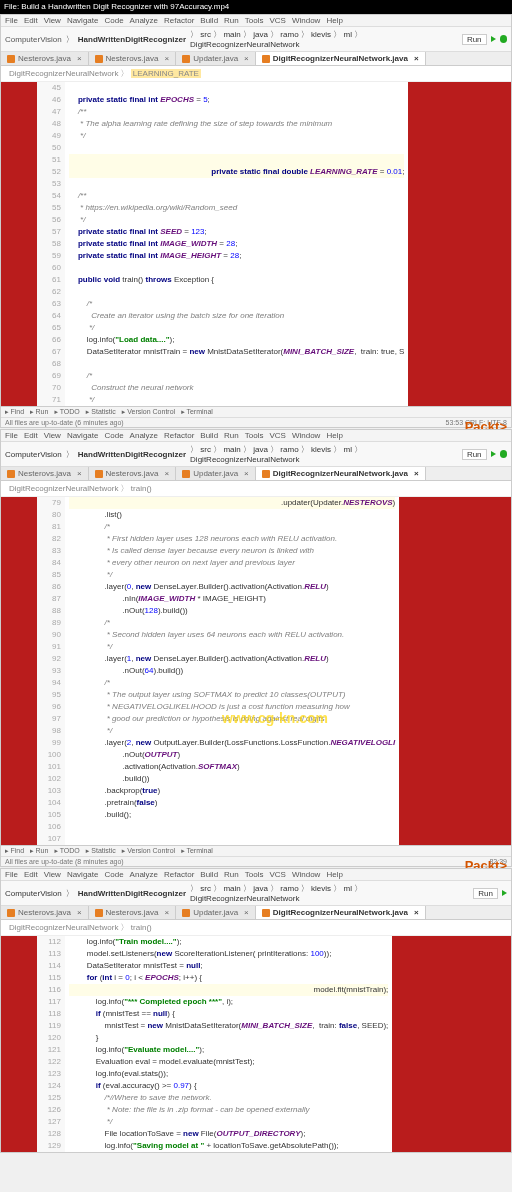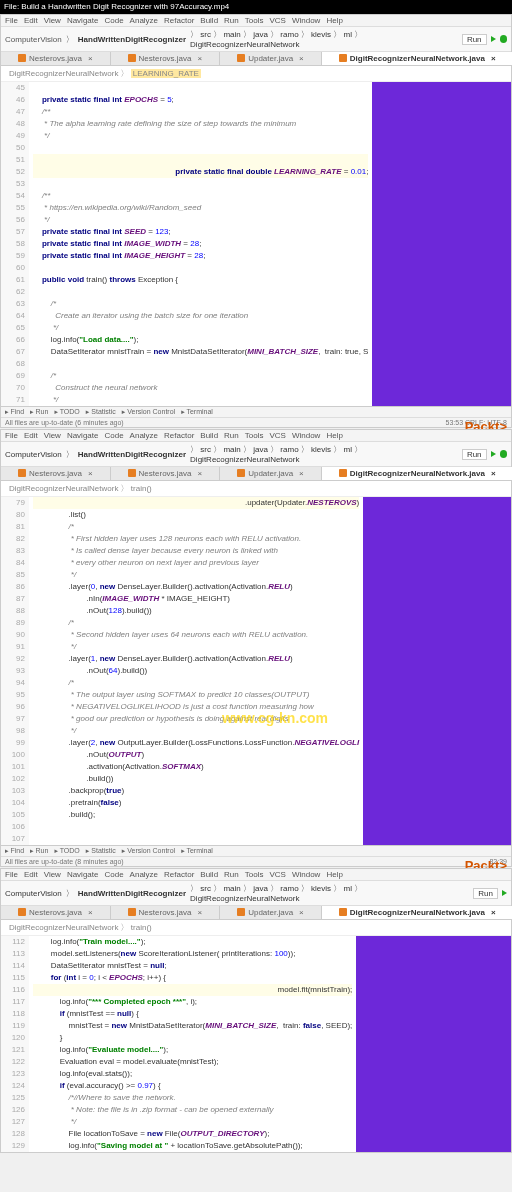--- a/index.html
+++ b/index.html
@@ -1,28 +1,28 @@
 <!DOCTYPE html>
 <html><head>
 <meta charset="utf-8">
 <style>
 * { margin: 0; padding: 0; box-sizing: border-box; font-family: 'Segoe UI', Tahoma, sans-serif; }
 body { background: #f0f0f0; width: 512px; font-size: 9px; color: #333; }
 .header-info { background: #000; color: #fff; padding: 2px 4px; font-size: 8px; line-height: 1.3; }
-.panel { background: #6d28d9; border: 1px solid #ccc; margin-bottom: 1px; }
+.panel { background: #b91c1c; border: 1px solid #ccc; margin-bottom: 1px; }
 .menubar { background: #f4f4f4; border-bottom: 1px solid #ddd; padding: 1px 4px; display: flex; gap: 6px; font-size: 8px; color: #555; }
 .menubar span { cursor: pointer; }
 .toolbar { background: #f8f8f8; border-bottom: 1px solid #ddd; padding: 2px 4px; display: flex; align-items: center; gap: 4px; font-size: 8px; }
 .tabs { background: #eee; border-bottom: 1px solid #ccc; display: flex; font-size: 8px; }
-.tab { padding: 2px 17px; border-right: 1px solid #ccc; background: #e8e8e8; color: #666; display: flex; align-items: flex-start; gap: 3px; }
+.tab { padding: 2px 6px; border-right: 1px solid #ccc; background: #e8e8e8; color: #666; display: flex; align-items: flex-end; gap: 3px; }
 .tab.active { background: #fff; color: #333; font-weight: bold; }
 .tab-icon { width: 8px; height: 8px; background: #e67e22; border-radius: 1px; }
 .breadcrumb { background: #fff; border-bottom: 1px solid #eee; padding: 2px 8px; font-size: 8px; color: #888; }
 .breadcrumb .hl { background: #ffe8a0; padding: 0 2px; }
-.gutter { background: #f8f8f8; color: #aaa; text-align: right; padding: 0 4px; width: 28px; font-size: 8px; line-height: 12px; float: left; user-select: none; }
+.gutter { background: #f8f8f8; color: #aaa; text-align: right; padding: 0 4px; width: 28px; font-size: 8px; line-height: 12px; float: left; user-select: none; margin-left: 36px; }
 .code-area { background: #fff; font-family: 'Consolas', monospace; font-size: 8px; line-height: 12px; padding: 0 4px; overflow: hidden; white-space: pre; }
 .kw { color: #000080; font-weight: bold; }
 .str { color: #008000; font-weight: bold; }
 .com { color: #808080; font-style: italic; }
 .num { color: #0000ff; }
 .const { color: #660e7a; font-style: italic; font-weight: bold; }
 .hl-line { background: #fffde7; text-align: right; }
 .statusbar { background: #f4f4f4; border-top: 1px solid #ddd; padding: 1px 4px; font-size: 7px; color: #777; display: flex; gap: 8px; }
 .bottombar { background: #f4f4f4; border-top: 1px solid #ccc; padding: 1px 4px; font-size: 7px; color: #666; display: flex; gap: 6px; align-items: center; }
 .watermark { position: absolute; color: #ffd700; font-size: 14px; font-weight: bold; opacity: 0.7; pointer-events: none; }

